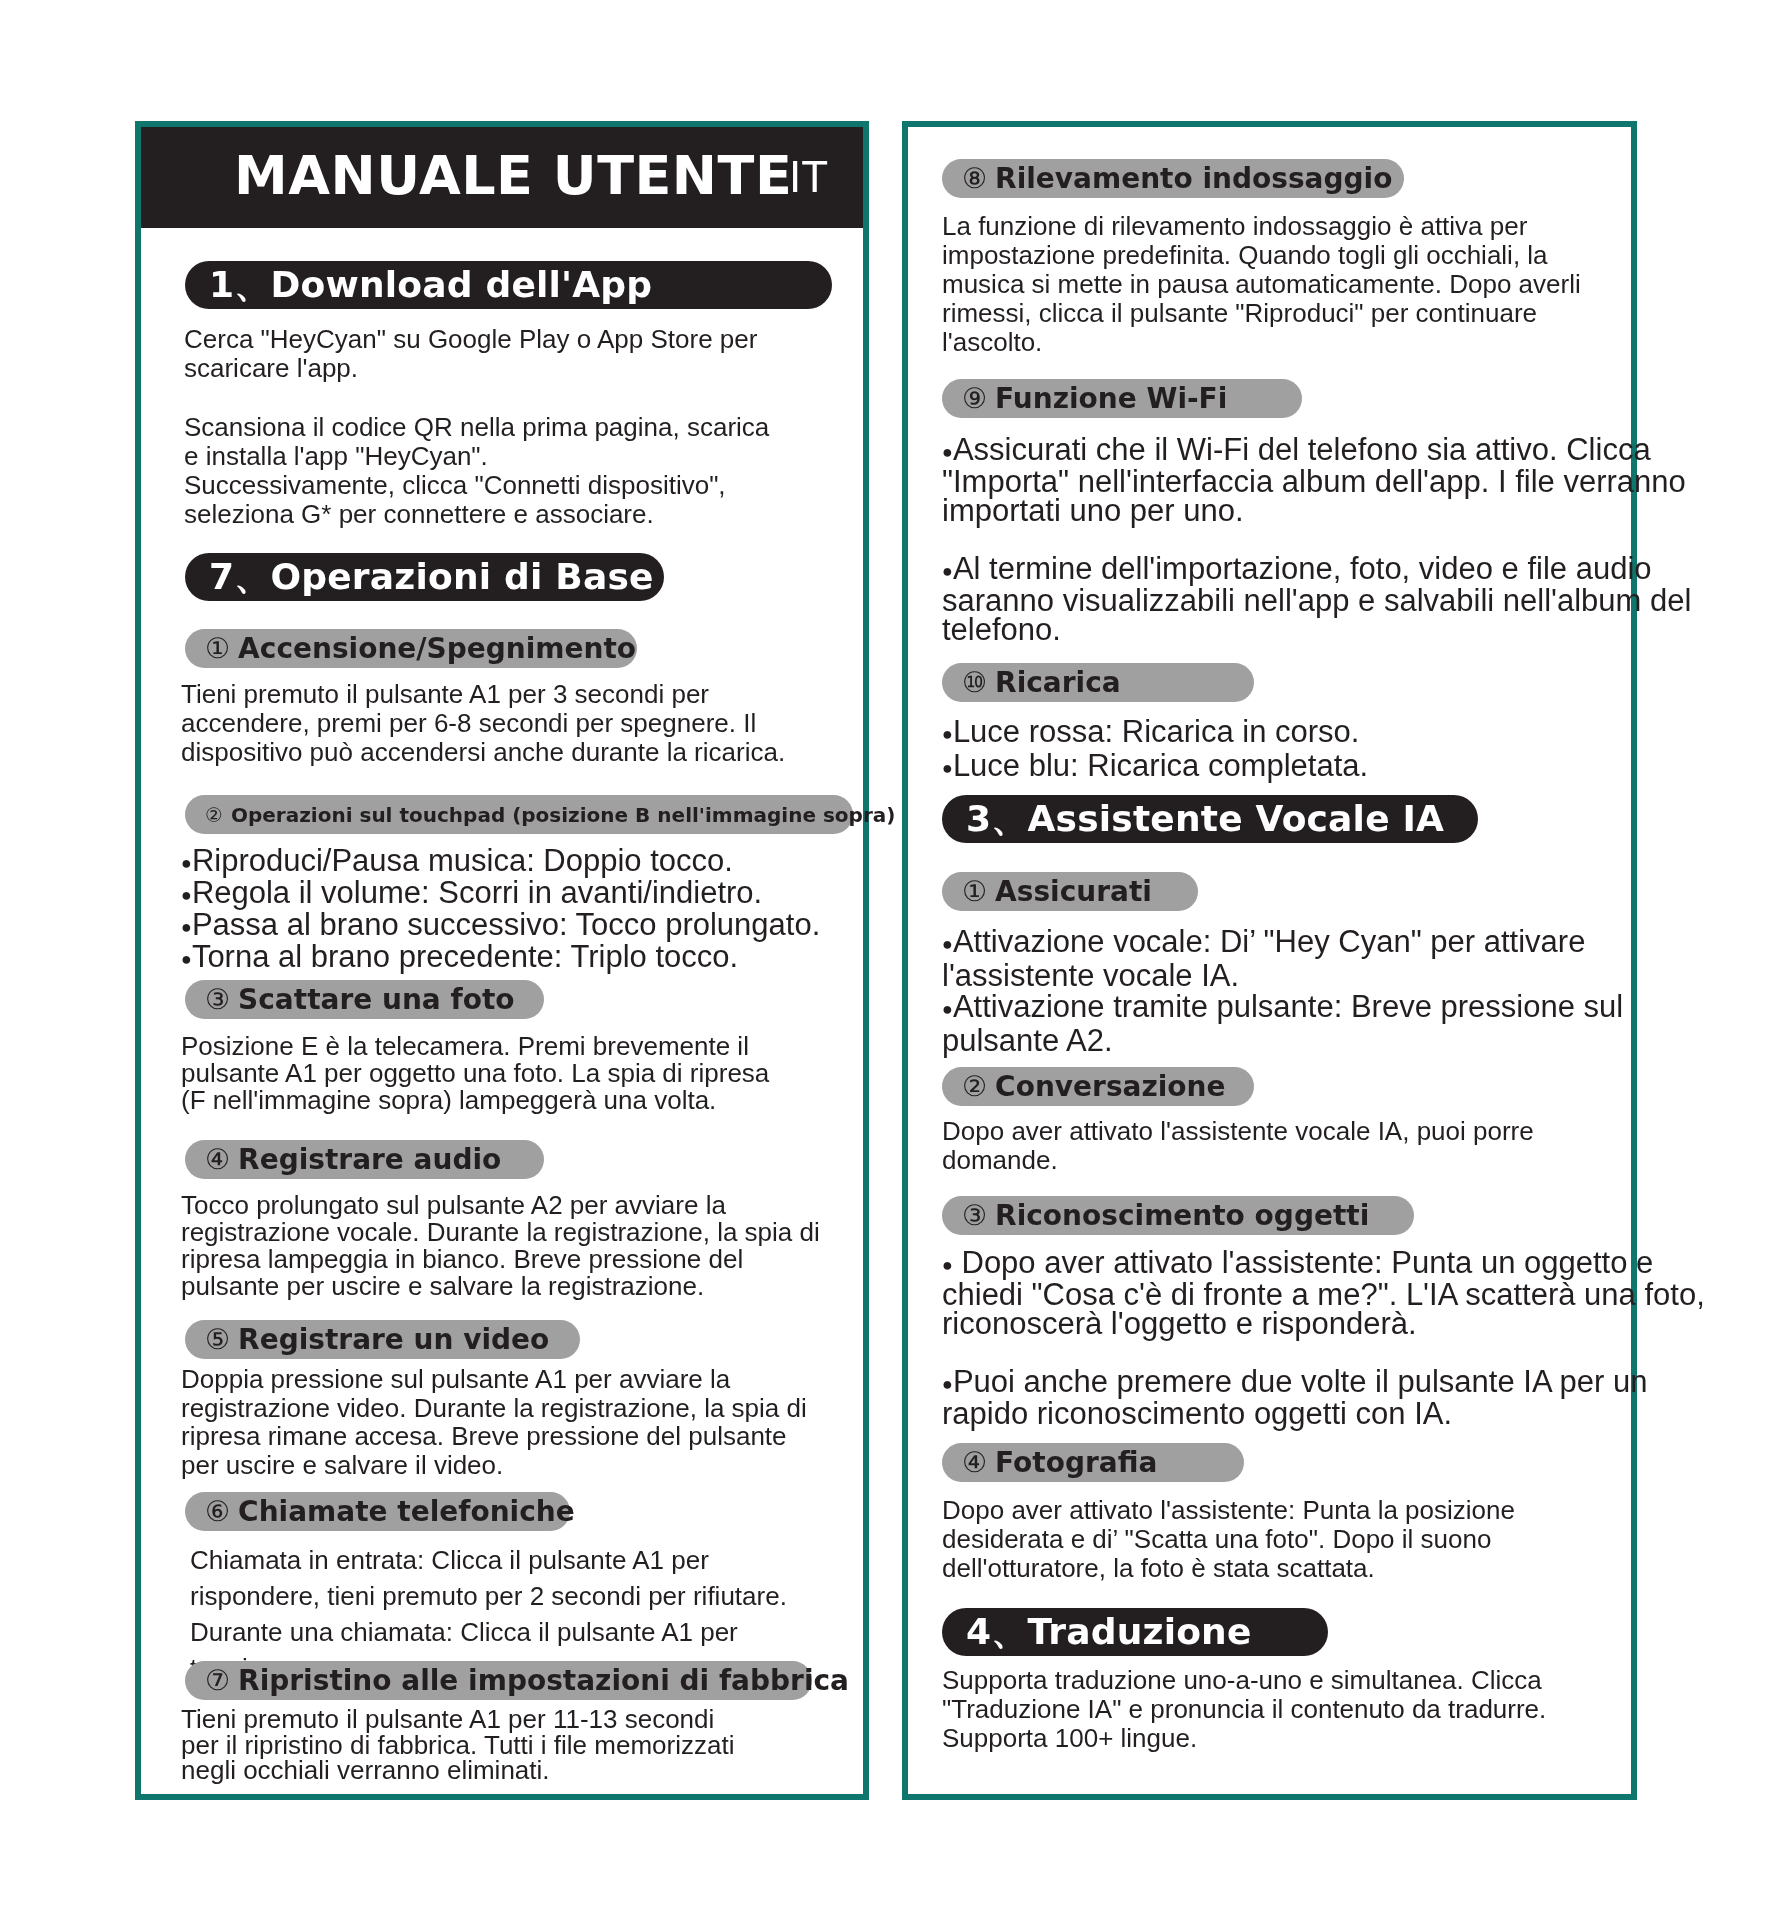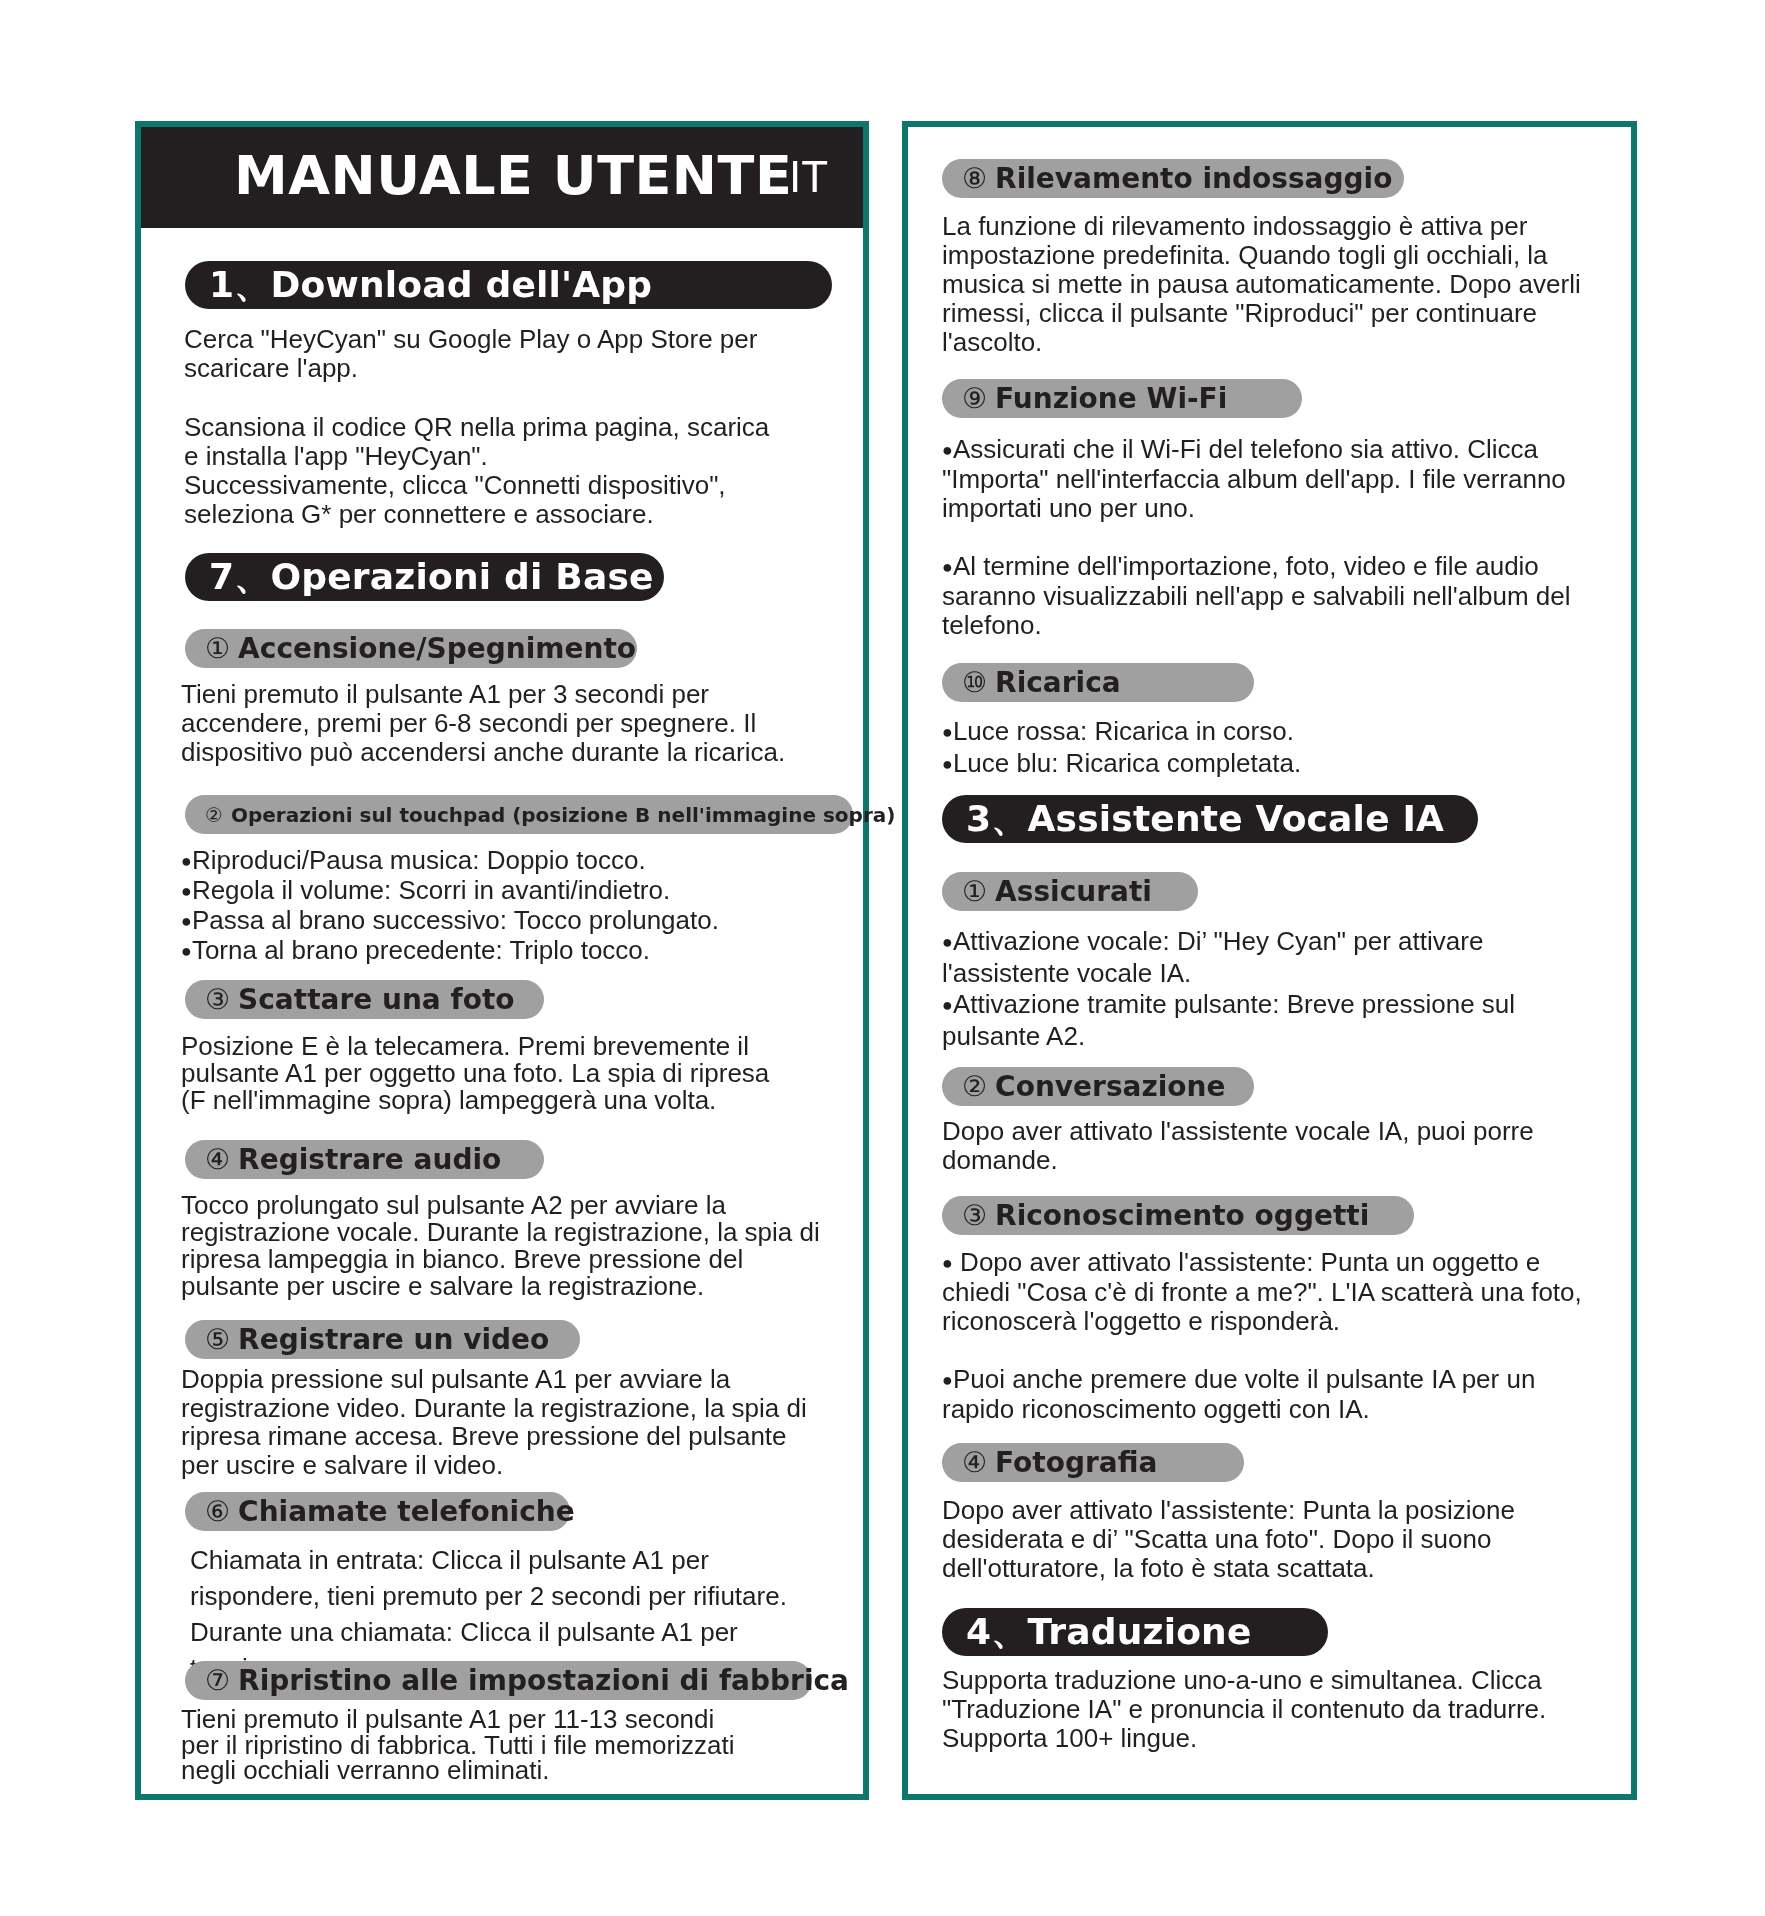--- a/index.html
+++ b/index.html
@@ -16,21 +16,21 @@
   .pill { position: absolute; box-sizing: border-box; border-radius: 30px; white-space: nowrap;
           font-weight: bold; line-height: 1; display: flex; align-items: center; }
   .pill-black { background: #231f20; color: #fff; font-size: 36px; padding-left: 24px; height: 48px;
                 font-family: "DejaVu Sans", sans-serif; letter-spacing: 0.2px; }
   .pill-grey { background: #a0a0a0; color: #231f20; font-size: 28px; padding-left: 20px; height: 39px;
                font-family: "DejaVu Sans", sans-serif; }
   .pill-grey.small { font-size: 20px; }
   .num { font-weight: normal; margin-right: 8px; }
   .body-text { position: absolute; font-size: 26px; line-height: 29px; color: #231f20; white-space: pre-line;
                font-family: "Liberation Sans", sans-serif; }
-  .bullets { position: absolute; margin: 0; padding: 0; list-style: none; font-size: 26px; line-height: 29px; }
+  .bullets { position: absolute; margin: 0; padding: 0; list-style: none; font-size: 31px; line-height: 29px; }
   .bullets li { white-space: pre-line; }
   .bullets li::before { content: "\25CF "; font-size: 18px; vertical-align: 2px; }
 </style>
 </head>
 <body>
 
 <div id="left-panel" class="panel">
   <div class="header">
     <span class="header-title">MANUALE UTENTE</span>
     <span class="header-lang">IT</span>

